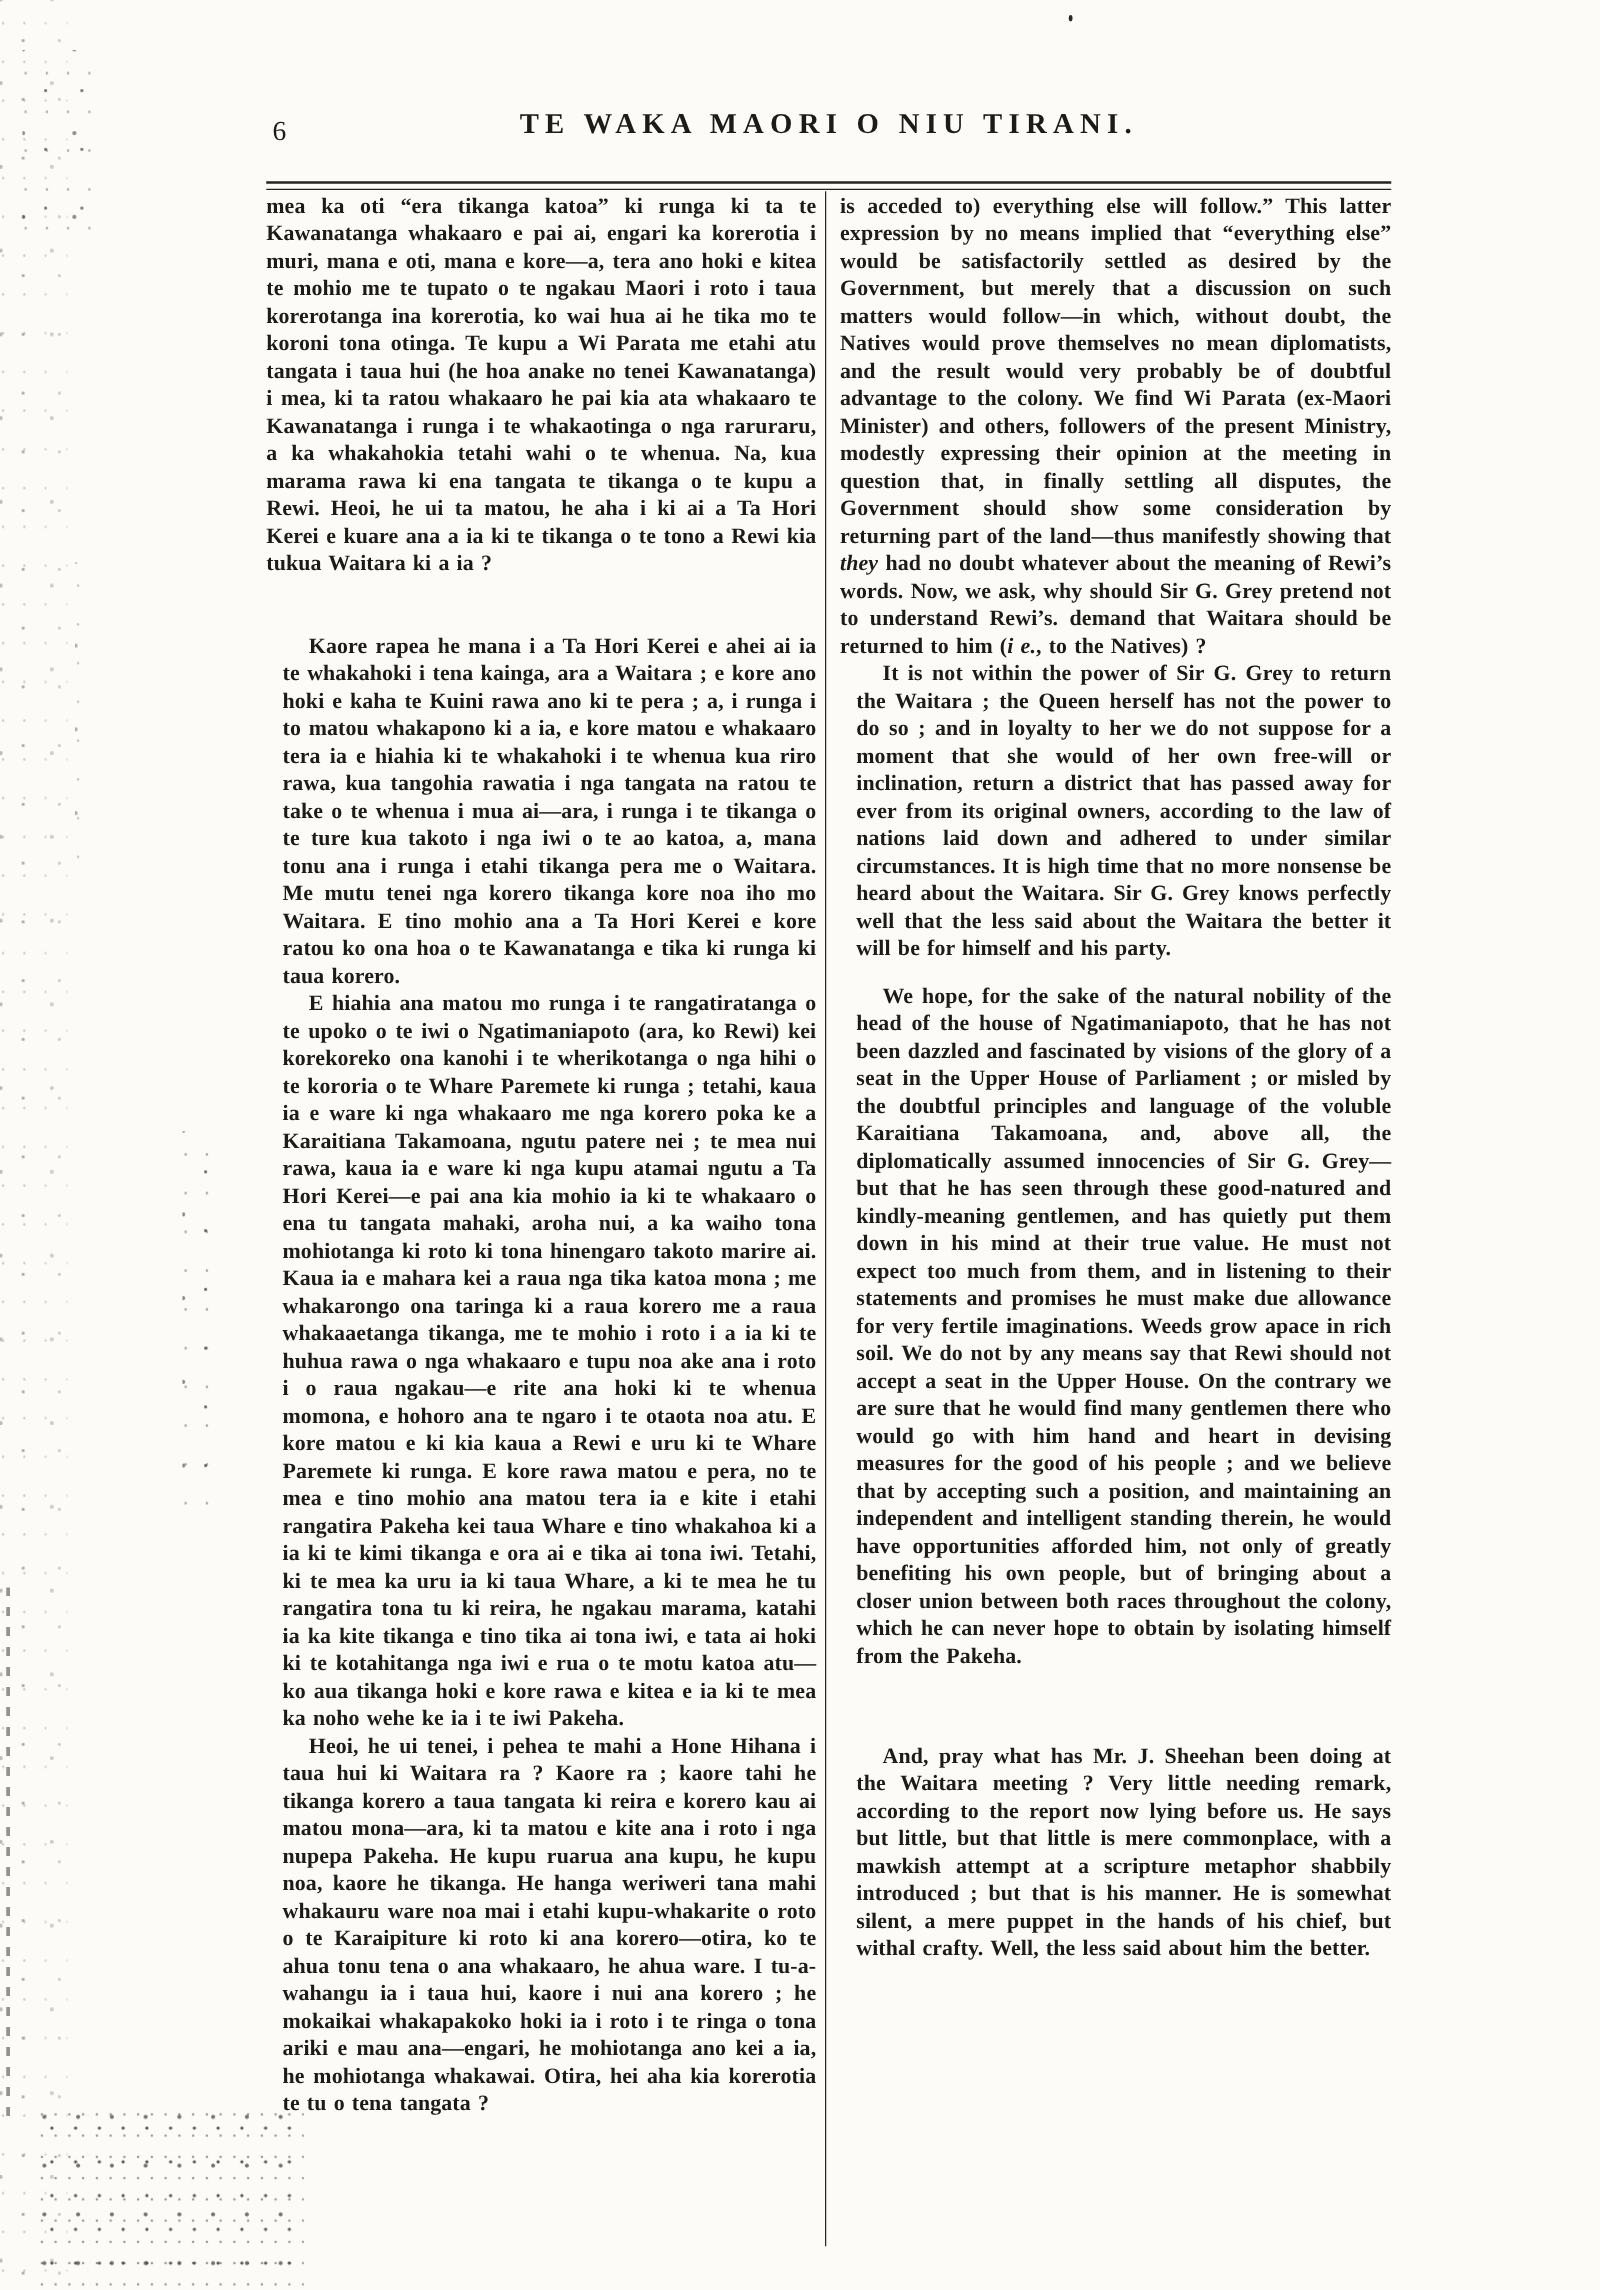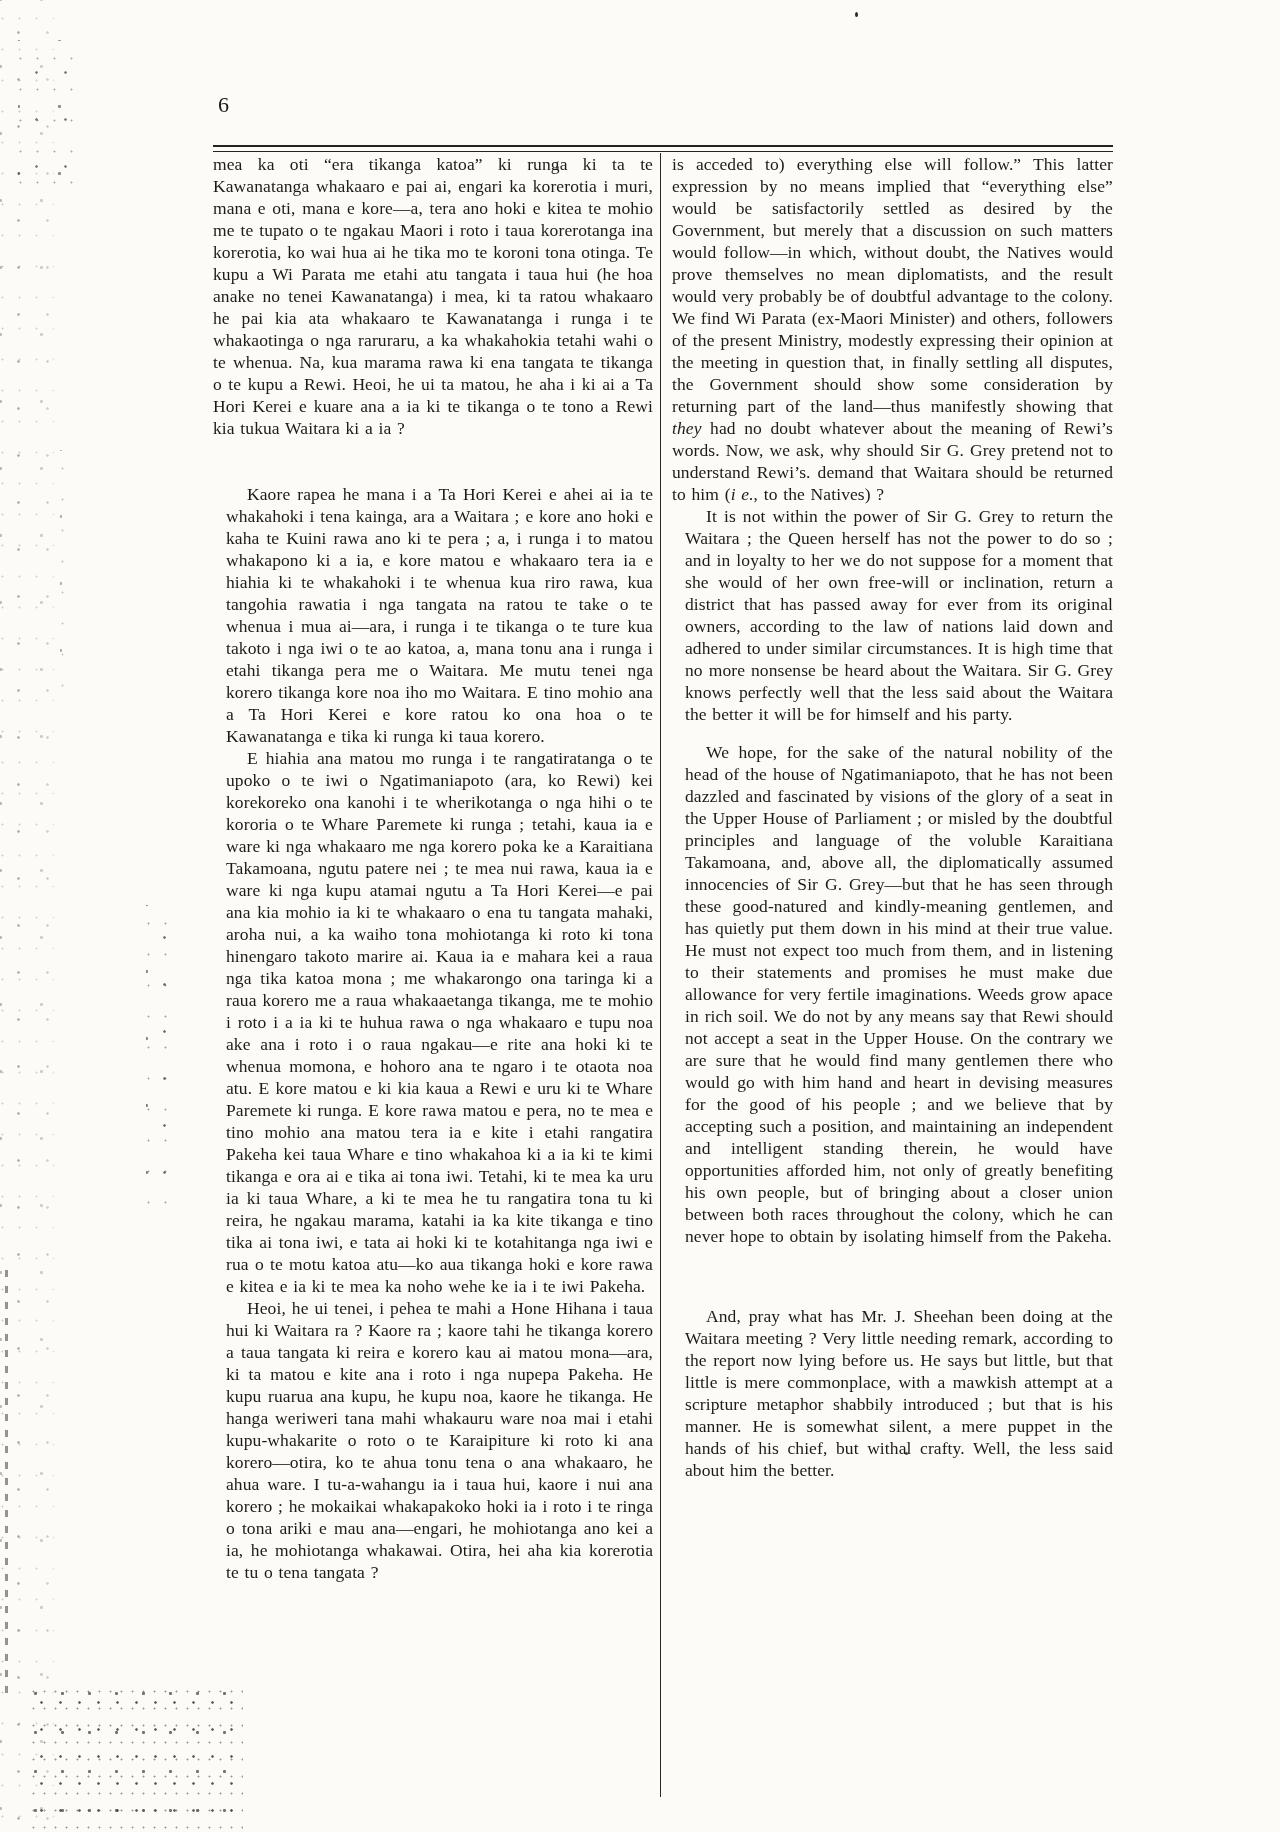--- a/index.html
+++ b/index.html
@@ -35,20 +35,21 @@
   .columns{
     position:absolute;top:153px;left:213px;width:900px;height:1644px;
     display:flex;
   }
   .col{
     font-size:17.5px;
     line-height:22px;
     text-align:justify;
     letter-spacing:0.1px;
     word-spacing:1.2px;
+    font-weight:bold;
   }
   .col-left{width:447px;padding-right:7px;box-sizing:border-box;}
   .col-divider{width:0;border-left:1.6px solid #2a2824;}
   .col-right{flex:1;padding-left:11px;box-sizing:border-box;}
   .col p{margin:0;}
   .col p.indent{text-indent:21px;margin-left:13px;}
   .it{font-style:italic;}
   
   .speck{
     position:absolute;
@@ -86,20 +87,21 @@
   <div class="speck mid-streak"></div>
   <div class="speck mid-streak2"></div>
   <div class="speck bottom-cluster"></div>
   <div class="left-dashes"></div>
   <div class="dot-a"></div>
   <div class="dot-b"></div>
   <div class="dot-c"></div>
 
   <div class="header">
     <div class="page-number">6</div>
+    <div class="masthead">TE WAKA MAORI O NIU TIRANI.</div>
   </div>
   <div class="header-rule"></div>
 
   <div class="columns">
     <div class="col col-left">
         <p><span>mea ka oti “era tikanga katoa” ki runga ki ta te Kawanatanga whakaaro e pai ai, engari ka korerotia i muri, mana e oti, mana e kore—a, tera ano hoki e kitea te mohio me te tupato o te ngakau Maori i roto i taua korerotanga ina korerotia, ko wai hua ai he tika mo te koroni tona otinga. Te kupu a Wi Parata me etahi atu tangata i taua hui (he hoa anake no tenei Kawanatanga) i mea, ki ta ratou whakaaro he pai kia ata whakaaro te Kawanatanga i runga i te whakaotinga o nga raruraru, a ka whakahokia tetahi wahi o te whenua. Na, kua marama rawa ki ena tangata te tikanga o te kupu a Rewi. Heoi, he ui ta matou, he aha i ki ai a Ta Hori Kerei e kuare ana a ia ki te tikanga o te tono a Rewi kia tukua Waitara ki a ia&nbsp;?</span></p>
         <p class="indent" style="margin-top: 44px;"><span>Kaore rapea he mana i a Ta Hori Kerei e ahei ai ia te whakahoki i tena kainga, ara a Waitara&nbsp;; e kore ano hoki e kaha te Kuini rawa ano ki te pera&nbsp;; a, i runga i to matou whakapono ki a ia, e kore matou e whakaaro tera ia e hiahia ki te whakahoki i te whenua kua riro rawa, kua tangohia rawatia i nga tangata na ratou te take o te whenua i mua ai—ara, i runga i te tikanga o te ture kua takoto i nga iwi o te ao katoa, a, mana tonu ana i runga i etahi tikanga pera me o Waitara. Me mutu tenei nga korero tikanga kore noa iho mo Waitara. E tino mohio ana a Ta Hori Kerei e kore ratou ko ona hoa o te Kawanatanga e tika ki runga ki taua korero.</span></p>
         <p class="indent"><span>E hiahia ana matou mo runga i te rangatiratanga o te upoko o te iwi o Ngatimaniapoto (ara, ko Rewi) kei korekoreko ona kanohi i te wherikotanga o nga hihi o te kororia o te Whare Paremete ki runga&nbsp;; tetahi, kaua ia e ware ki nga whakaaro me nga korero poka ke a Karaitiana Takamoana, ngutu patere nei&nbsp;; te mea nui rawa, kaua ia e ware ki nga kupu atamai ngutu a Ta Hori Kerei—e pai ana kia mohio ia ki te whakaaro o ena tu tangata mahaki, aroha nui, a ka waiho tona mohiotanga ki roto ki tona hinengaro takoto marire ai. Kaua ia e mahara kei a raua nga tika katoa mona&nbsp;; me whakarongo ona taringa ki a raua korero me a raua whakaaetanga tikanga, me te mohio i roto i a ia ki te huhua rawa o nga whakaaro e tupu noa ake ana i roto i o raua ngakau—e rite ana hoki ki te whenua momona, e hohoro ana te ngaro i te otaota noa atu. E kore matou e ki kia kaua a Rewi e uru ki te Whare Paremete ki runga. E kore rawa matou e pera, no te mea e tino mohio ana matou tera ia e kite i etahi rangatira Pakeha kei taua Whare e tino whakahoa ki a ia ki te kimi tikanga e ora ai e tika ai tona iwi. Tetahi, ki te mea ka uru ia ki taua Whare, a ki te mea he tu rangatira tona tu ki reira, he ngakau marama, katahi ia ka kite tikanga e tino tika ai tona iwi, e tata ai hoki ki te kotahitanga nga iwi e rua o te motu katoa atu—ko aua tikanga hoki e kore rawa e kitea e ia ki te mea ka noho wehe ke ia i te iwi Pakeha.</span></p>
         <p class="indent"><span>Heoi, he ui tenei, i pehea te mahi a Hone Hihana i taua hui ki Waitara ra&nbsp;? Kaore ra&nbsp;; kaore tahi he tikanga korero a taua tangata ki reira e korero kau ai matou mona—ara, ki ta matou e kite ana i roto i nga nupepa Pakeha. He kupu ruarua ana kupu, he kupu noa, kaore he tikanga. He hanga weriweri tana mahi whakauru ware noa mai i etahi kupu-whakarite o roto o te Karaipiture ki roto ki ana korero—otira, ko te ahua tonu tena o ana whakaaro, he ahua ware. I tu-a-wahangu ia i taua hui, kaore i nui ana korero&nbsp;; he mokaikai whakapakoko hoki ia i roto i te ringa o tona ariki e mau ana—engari, he mohiotanga ano kei a ia, he mohiotanga whakawai. Otira, hei aha kia korerotia te tu o tena tangata&nbsp;?</span></p>
       </div>

